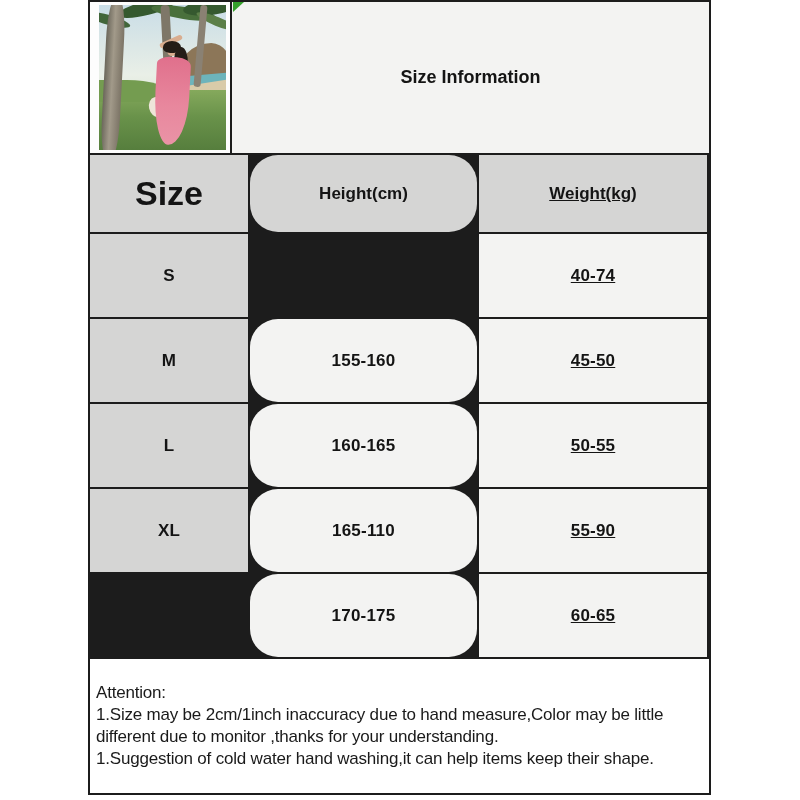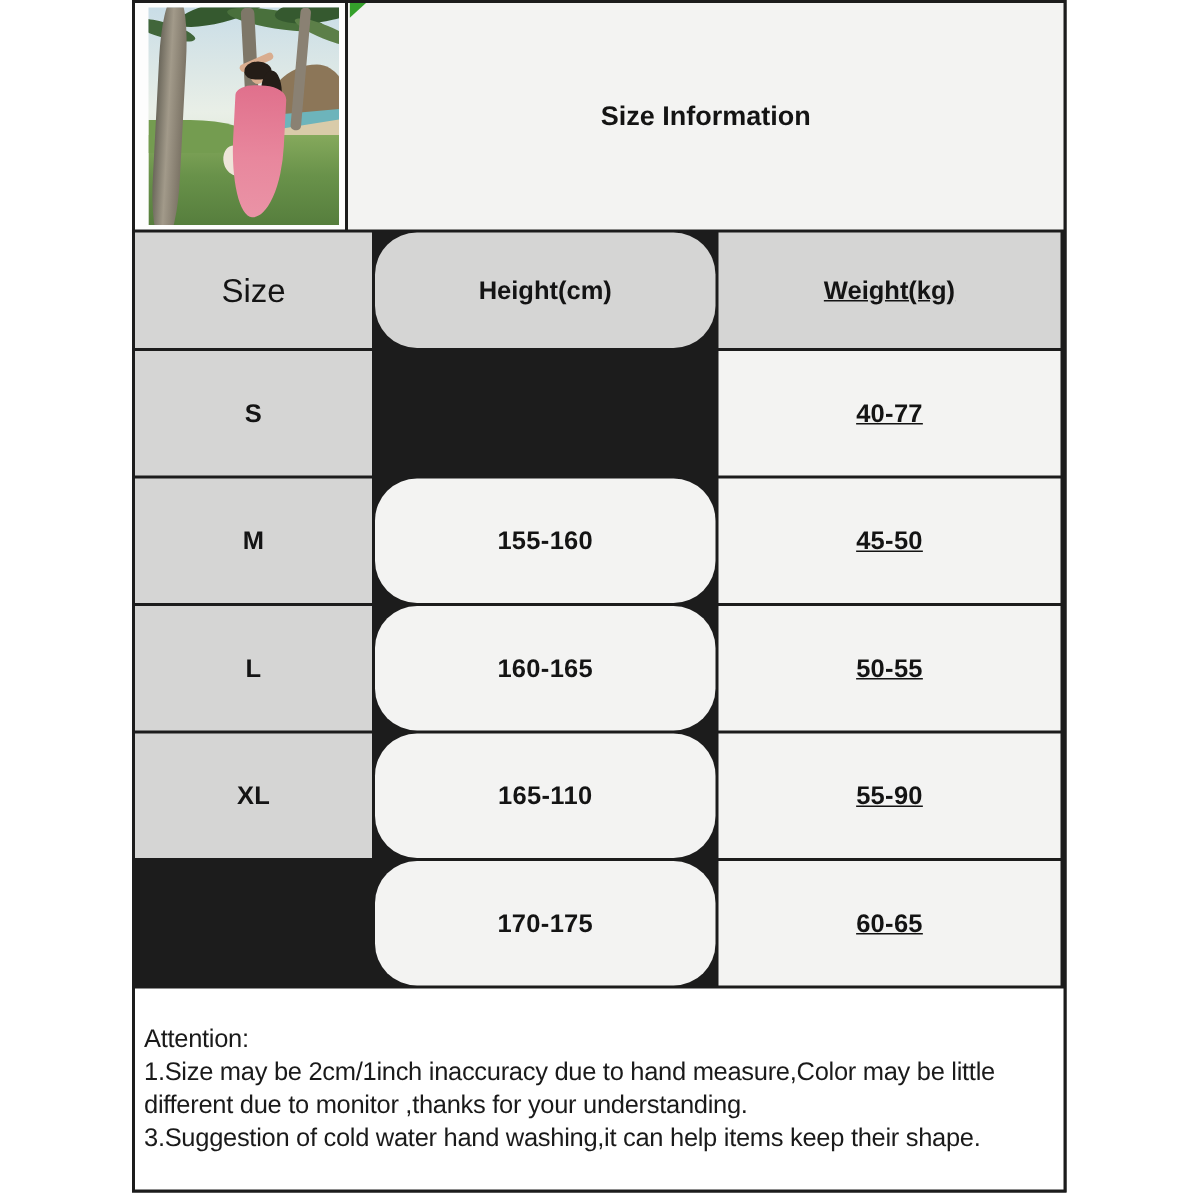--- a/index.html
+++ b/index.html
@@ -33,21 +33,21 @@
 
   .photo-cell { grid-column: 1; grid-row: 1; padding: 3px 4px 3px 9px; box-sizing: border-box; align-items: stretch; justify-content: stretch; }
   .title-cell { grid-column: 2 / 6; grid-row: 1; position: relative; font-size: 18px; font-weight: bold; }
   .corner-flag {
     position: absolute; left: 1px; top: 0; width: 11px; height: 10px;
     background: #34a02b;
     clip-path: polygon(0 0, 100% 0, 0 100%);
   }
 
   .th { font-weight: bold; font-size: 17px; }
-  .th-size { font-size: 22px; font-weight: normal; }
+  .th-size { font-size: 34px; font-weight: bold; }
   .col-size { grid-column: 1 / 3; }
   .col-h { grid-column: 3; border-radius: 28px; }
   .col-w { grid-column: 4; text-decoration: underline; }
   .td { font-weight: bold; font-size: 17px; letter-spacing: 0.2px; }
 
   .attention {
     grid-column: 1 / 6; grid-row: 8;
     background: #ffffff;
     display: block;
     text-align: left;
@@ -124,38 +124,38 @@
     <div class="cell title-cell">
       <div class="corner-flag"></div>
       <span>Size Information</span>
     </div>
 
     <div class="cell gray th th-size col-size">Size</div>
     <div class="cell gray th col-h">Height(cm)</div>
     <div class="cell gray th col-w">Weight(kg)</div>
 
     <div class="cell gray td col-size">S</div>
-    <div class="cell td col-w">40-77</div>
+    <div class="cell td col-w">40-74</div>
 
     <div class="cell gray td col-size">M</div>
     <div class="cell td col-h">155-160</div>
     <div class="cell td col-w">45-50</div>
 
     <div class="cell gray td col-size">L</div>
     <div class="cell td col-h">160-165</div>
     <div class="cell td col-w">50-55</div>
 
     <div class="cell gray td col-size">XL</div>
     <div class="cell td col-h">165-110</div>
     <div class="cell td col-w">55-90</div>
 
     <div class="cell td col-h">170-175</div>
     <div class="cell td col-w">60-65</div>
 
     <div class="cell attention">
       <div>Attention:</div>
       <div>1.Size may be 2cm/1inch inaccuracy due to hand measure,Color may be little</div>
       <div>different due to monitor ,thanks for your understanding.</div>
-      <div>3.Suggestion of cold water hand washing,it can help items keep their shape.</div>
+      <div>1.Suggestion of cold water hand washing,it can help items keep their shape.</div>
     </div>
 
   </div>
 </div>
 
 </body></html>

